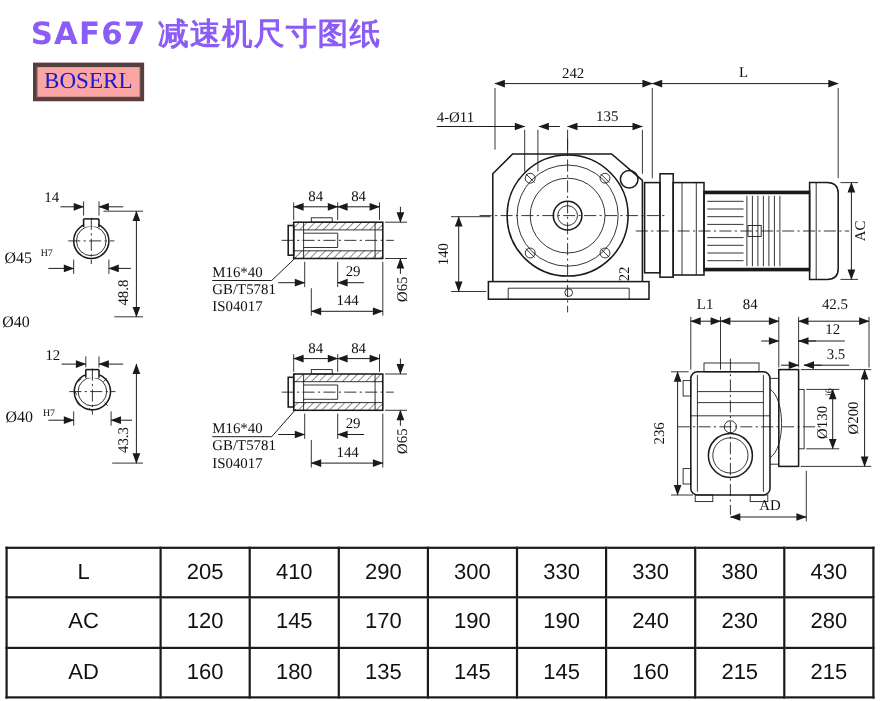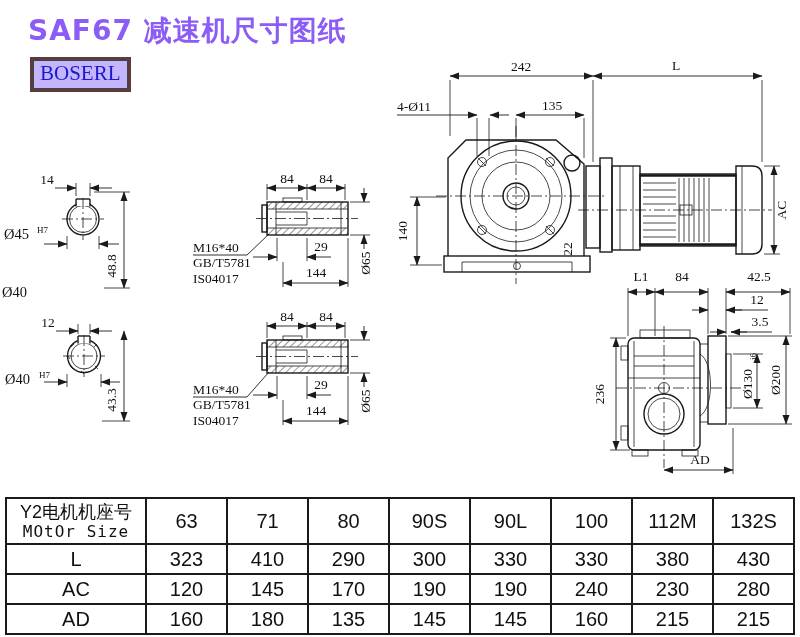--- a/index.html
+++ b/index.html
@@ -1,20 +1,20 @@
 <!DOCTYPE html>
 <html><head>
 <meta charset="utf-8">
 <style>
   html,body{margin:0;padding:0;}
   body{width:800px;height:637px;background:#fff;position:relative;overflow:hidden;
        font-family:"Liberation Sans", sans-serif;}
   .title{position:absolute;left:28px;top:12px;font-size:28px;font-weight:bold;color:#8b5cf6;
          letter-spacing:1px;font-family:"DejaVu Sans", sans-serif;}
-  .logo{position:absolute;left:30px;top:57px;border:3px solid #5a3c3c;background:#c4b5fd;}
+  .logo{position:absolute;left:30px;top:57px;border:3px solid #5a3c3c;background:#fca5a5;}
   .logo-inner{border:1px solid #444;padding:0 6px 2px 6px;
               font-family:"Liberation Serif", serif;font-size:21px;color:#1a1acc;}
   svg{position:absolute;left:0;top:0;}
   svg text{font-family:"Liberation Serif", serif;font-size:13.5px;fill:#111;}
   svg text.sm{font-size:9px;}
   .o{fill:none;stroke:#1a1a1a;stroke-width:1.4;}
   .o2{fill:none;stroke:#1a1a1a;stroke-width:2.4;}
   .t{fill:none;stroke:#1a1a1a;stroke-width:0.8;}
   .d{fill:none;stroke:#1a1a1a;stroke-width:0.9;}
   .cl{fill:none;stroke:#1a1a1a;stroke-width:0.8;stroke-dasharray:11 3 2 3;}
@@ -353,37 +353,23 @@
     <text x="700" y="464" text-anchor="middle">AD</text>
   </g>
 </svg>
 
 <table class="spec">
   <colgroup>
     <col style="width:140px">
     <col span="8">
   </colgroup>
   <tbody>
-      <tr style="height:46px">
-    <th class="hd">
-      <div class="hd-l1">Y2电机机座号</div>
-      <div class="hd-l2">MOtOr Size</div>
-    </th>
-    <td class="val">63</td>
-    <td class="val">71</td>
-    <td class="val">80</td>
-    <td class="val">90S</td>
-    <td class="val">90L</td>
-    <td class="val">100</td>
-    <td class="val">112M</td>
-    <td class="val">132S</td>
-  </tr>
   <tr style="height:30px">
     <td class="rowlab">L</td>
-    <td class="val">323</td>
+    <td class="val">205</td>
     <td class="val">410</td>
     <td class="val">290</td>
     <td class="val">300</td>
     <td class="val">330</td>
     <td class="val">330</td>
     <td class="val">380</td>
     <td class="val">430</td>
   </tr>
   <tr style="height:30px">
     <td class="rowlab">AC</td>

